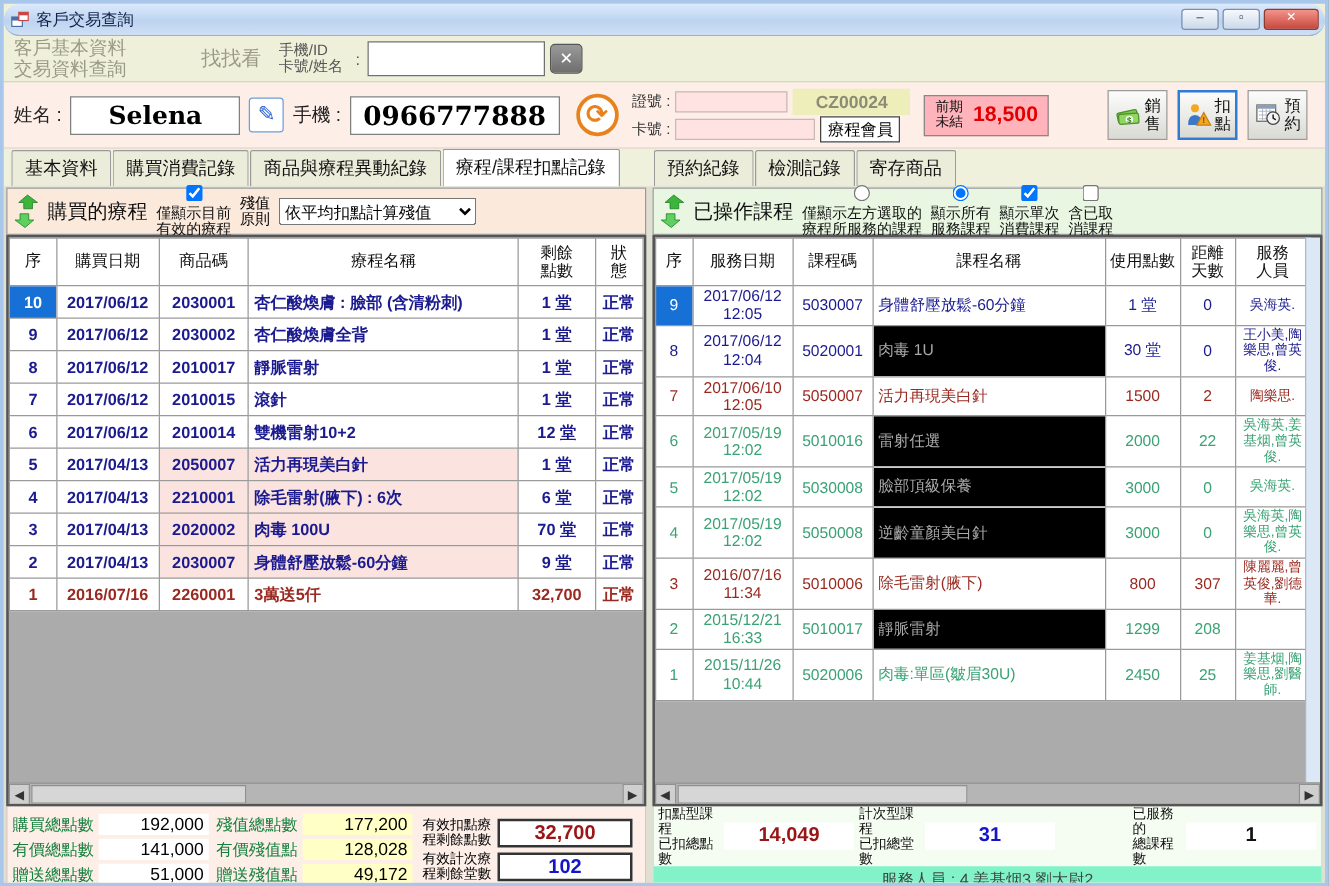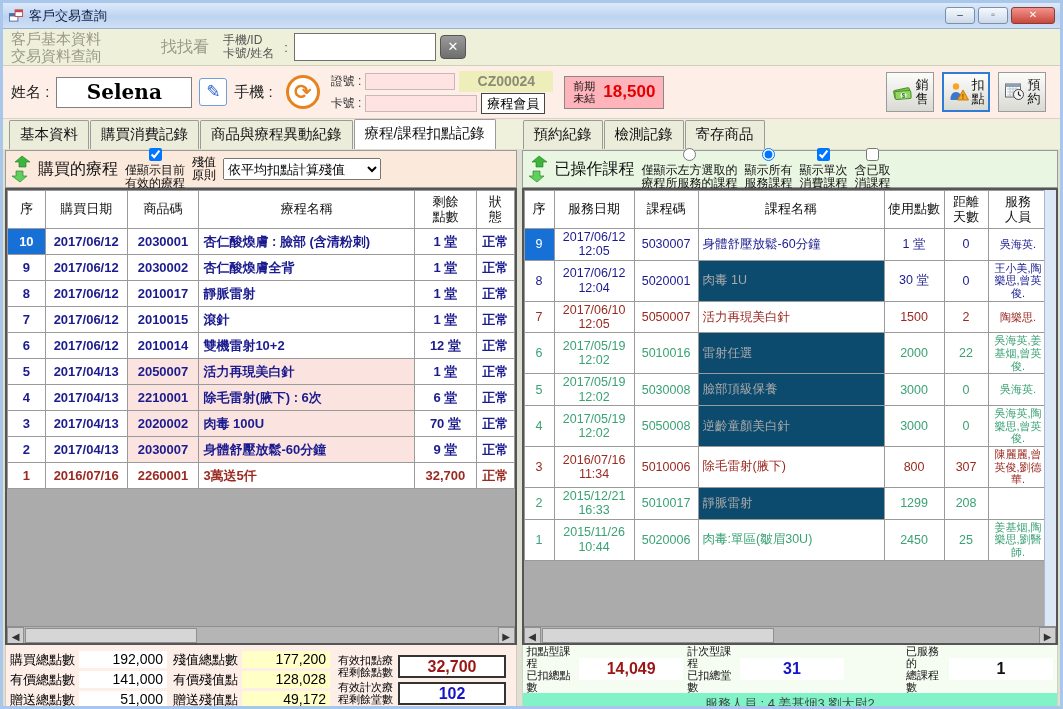--- a/index.html
+++ b/index.html
@@ -1,20 +1,20 @@
 <!DOCTYPE html>
 <html><head>
 <meta charset="utf-8">
 <style>
   * { box-sizing: border-box; margin:0; padding:0; }
   html,body { width:1063px; height:709px; font-family:"Liberation Sans","DejaVu Sans",sans-serif; background:#8aa6c8; }
   .window { width:1063px; height:709px; border:3px solid #a9c7ea; outline:1px solid #5a7ba5; background:#eef0dc; display:flex; flex-direction:column; overflow:hidden; }
 
   
-  .titlebar { height:26px; flex:0 0 26px; background:linear-gradient(#dceafc,#bdd4ef 55%,#cfdff5); display:flex; align-items:center; padding:0 5px; border-bottom:1px solid #98b2d4; }
+  .titlebar { height:26px; flex:0 0 26px; background:linear-gradient(#dceafc,#bdd4ef 55%,#cfdff5); display:flex; align-items:center; padding:0 5px; border-bottom:1px solid #98b2d4;border-radius:13px; }
   .titlebar .ticon { width:16px; height:15px; margin-right:5px; }
   .titlebar .ttext { font-size:13px; color:#10204a; flex:1; }
   .wbtn { width:30px; height:17px; margin-left:3px; border:1px solid #7a8fae; border-radius:3px; background:linear-gradient(#f6f9fd,#ccd9ea); font-size:10px; line-height:14px; text-align:center; color:#333; }
   .wbtn.close { width:44px; background:linear-gradient(#f2948c,#c8473c); color:#fff; font-weight:bold; border-color:#8d3a32; }
 
   
   .searchrow { height:37px; flex:0 0 37px; background:#eff0da; display:flex; align-items:center; padding:0 8px; border-bottom:1px solid #d0d0b8; }
   .qtitle { font-size:15px; color:#9a9a88; line-height:1.15; margin-right:60px; }
   .findlbl { font-size:16px; color:#9a9a88; margin-right:14px; }
   .fieldlbl { font-size:12px; color:#555; line-height:1.1; margin-right:8px; }
@@ -67,36 +67,36 @@
   
   .grid { height:457px; flex:0 0 457px; border:2px solid #555; background:#ababab; position:relative; overflow:hidden; }
   table { border-collapse:collapse; background:#fff; table-layout:fixed; }
   th, td { border:1px solid #9a9a9a; font-size:13px; text-align:center; overflow:hidden; padding:1px 2px; }
   thead th { background:#fff; color:#111; font-weight:normal; height:38px; line-height:1.15; white-space:pre-line; }
   td.tname { text-align:left; padding-left:4px; }
   .c-navy td { color:#1b1b8f; }
   .c-maroon td { color:#9a2a21; }
   .c-green td { color:#3aa274; }
   tr.pinkrow td.f-code, tr.pinkrow td.f-name { background:#fbe3df; }
-  tr.cyanrow td.f-name { background:#0c4a6e; color:#a9a9a9; }
+  tr.cyanrow td.f-name { background:#000000; color:#a9a9a9; }
   td.sel { background:#1670d6 !important; color:#fff !important; }
   .ltab tr.datarow { height:26px;font-weight:bold; }
   .rtab td { font-size:12.5px; }
   .rtab td.f-date { white-space:pre-line; line-height:1.15; }
   .rtab td.f-staff { font-size:11px; line-height:1.15; padding:1px; }
   .vscroll { position:absolute; top:0; right:0; bottom:17px; width:12px; background:#dce8f6; border-left:1px solid #aab8cb; }
   .hscroll { position:absolute; left:0; right:0; bottom:0; height:17px; background:#b5b5b5; border-top:1px solid #8f8f8f; display:flex; align-items:center; }
   .harrow { width:17px; height:17px; font-size:10px; color:#333; text-align:center; line-height:17px; background:#cfcfcf; border:1px solid #909090; }
   .harrow.right { margin-left:auto; }
   .hthumb { height:15px; background:#d6d6d6; border:1px solid #8f8f8f; margin-left:1px; }
 
   
   .lsummary { flex:1; background:#fdeee8; display:flex; align-items:center; gap:6px; padding:2px 4px; border:1px solid #d8c8c0; border-top:none; }
   .sumcol { display:grid; grid-template-columns:auto 88px; gap:2px 4px; align-items:center; }
-  .sumlbl { font-size:13px; color:#000000; white-space:nowrap; }
+  .sumlbl { font-size:13px; color:#15803d; white-space:nowrap; }
   .sumval { height:17px; background:#fff; font-size:14px; text-align:right; padding-right:4px; line-height:17px; }
   .sumval.yellow { background:#ffffc6; }
   .boxcol { display:grid; grid-template-columns:auto 108px; gap:3px 5px; align-items:center; margin-left:2px; }
   .boxlbl { font-size:11px; line-height:1.1; white-space:pre-line; }
   .boxval { height:23px; border:2px solid #333; background:#fff; font-size:16px; font-weight:bold; text-align:center; line-height:20px; }
   .boxval.maroon { color:#9a1616; }
   .boxval.blue { color:#1414c8; }
 
   
   .rsummary { flex:1; background:#f5fcf1; display:flex; flex-direction:column; border:1px solid #c8d8c2; border-top:none; }
@@ -137,20 +137,21 @@
     <span class="colon">:</span>
     <input class="searchinput" type="text" value="" style="">
     <div class="clearbtn">✕</div>
   </div>
 
   <div class="custrow">
     <span class="lab">姓名 :</span>
     <input class="nameinput" type="text" value="Selena" style="">
     <div class="editbtn">✎</div>
     <span class="lab">手機 :</span>
+    <input class="phoneinput" type="text" value="0966777888" style="">
     <div class="refresh">⟳</div>
     <div class="idblock">
       <div class="idrow">
         <span class="idlab">證號 :</span>
         <div class="pinkfield"></div>
         <div class="membercode">CZ00024</div>
       </div>
       <div class="idrow">
         <span class="idlab">卡號 :</span>
         <div class="pinkfield card"></div>

